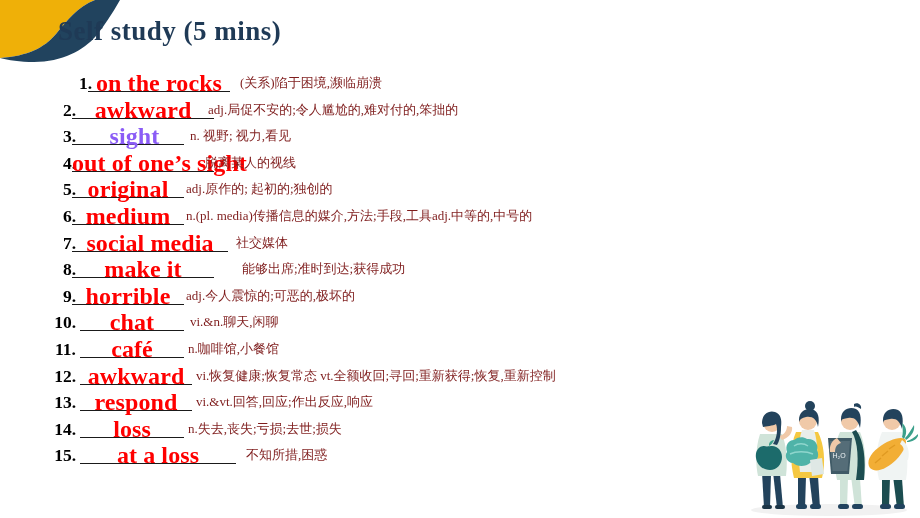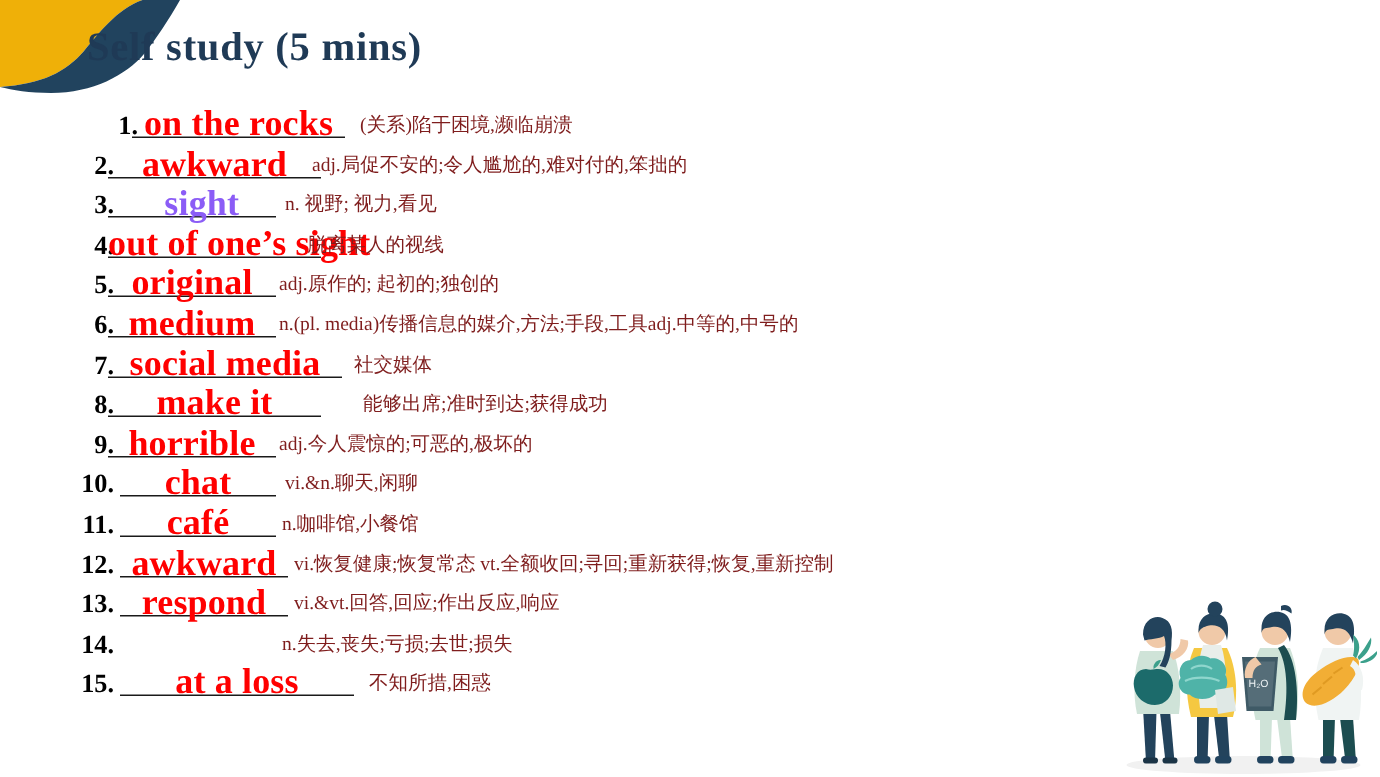--- a/index.html
+++ b/index.html
@@ -161,20 +161,21 @@
       <span class="v-blank" style="left: 80px; width: 112px;"><span class="v-answer" style="color: rgb(255, 0, 0);">awkward</span></span>
       <span class="v-def" style="left: 196px;">vi.恢复健康;恢复常态 vt.全额收回;寻回;重新获得;恢复,重新控制</span>
     </div>
     <div class="vocab-row">
       <span class="v-num" style="left: 46px; width: 30px;">13.</span>
       <span class="v-blank" style="left: 80px; width: 112px;"><span class="v-answer" style="color: rgb(255, 0, 0);">respond</span></span>
       <span class="v-def" style="left: 196px;">vi.&amp;vt.回答,回应;作出反应,响应</span>
     </div>
     <div class="vocab-row">
       <span class="v-num" style="left: 46px; width: 30px;">14.</span>
+      <span class="v-blank" style="left: 80px; width: 104px;"><span class="v-answer" style="color: rgb(255, 0, 0);">loss</span></span>
       <span class="v-def" style="left: 188px;">n.失去,丧失;亏损;去世;损失</span>
     </div>
     <div class="vocab-row">
       <span class="v-num" style="left: 46px; width: 30px;">15.</span>
       <span class="v-blank" style="left: 80px; width: 156px;"><span class="v-answer" style="color: rgb(255, 0, 0);">at a loss</span></span>
       <span class="v-def" style="left: 246px;">不知所措,困惑</span>
     </div>
   </div>
 
 <svg id="people-illustration" viewBox="0 0 178 122" preserveAspectRatio="xMidYMax meet">

